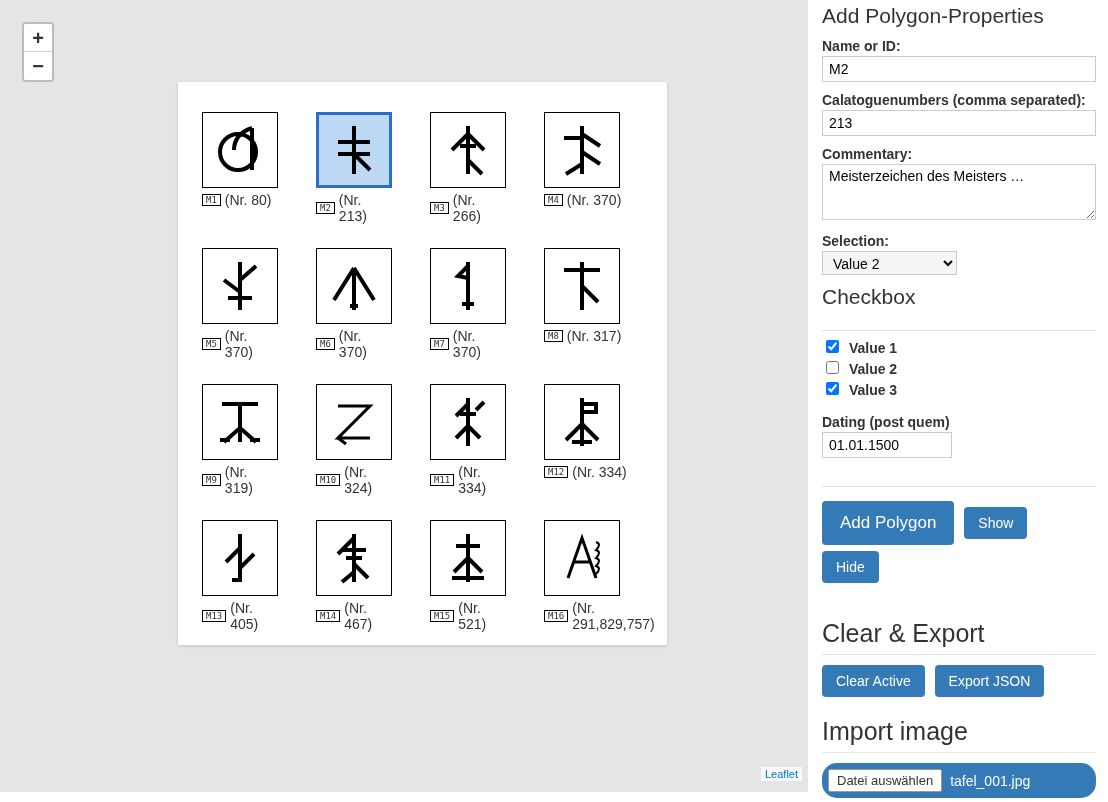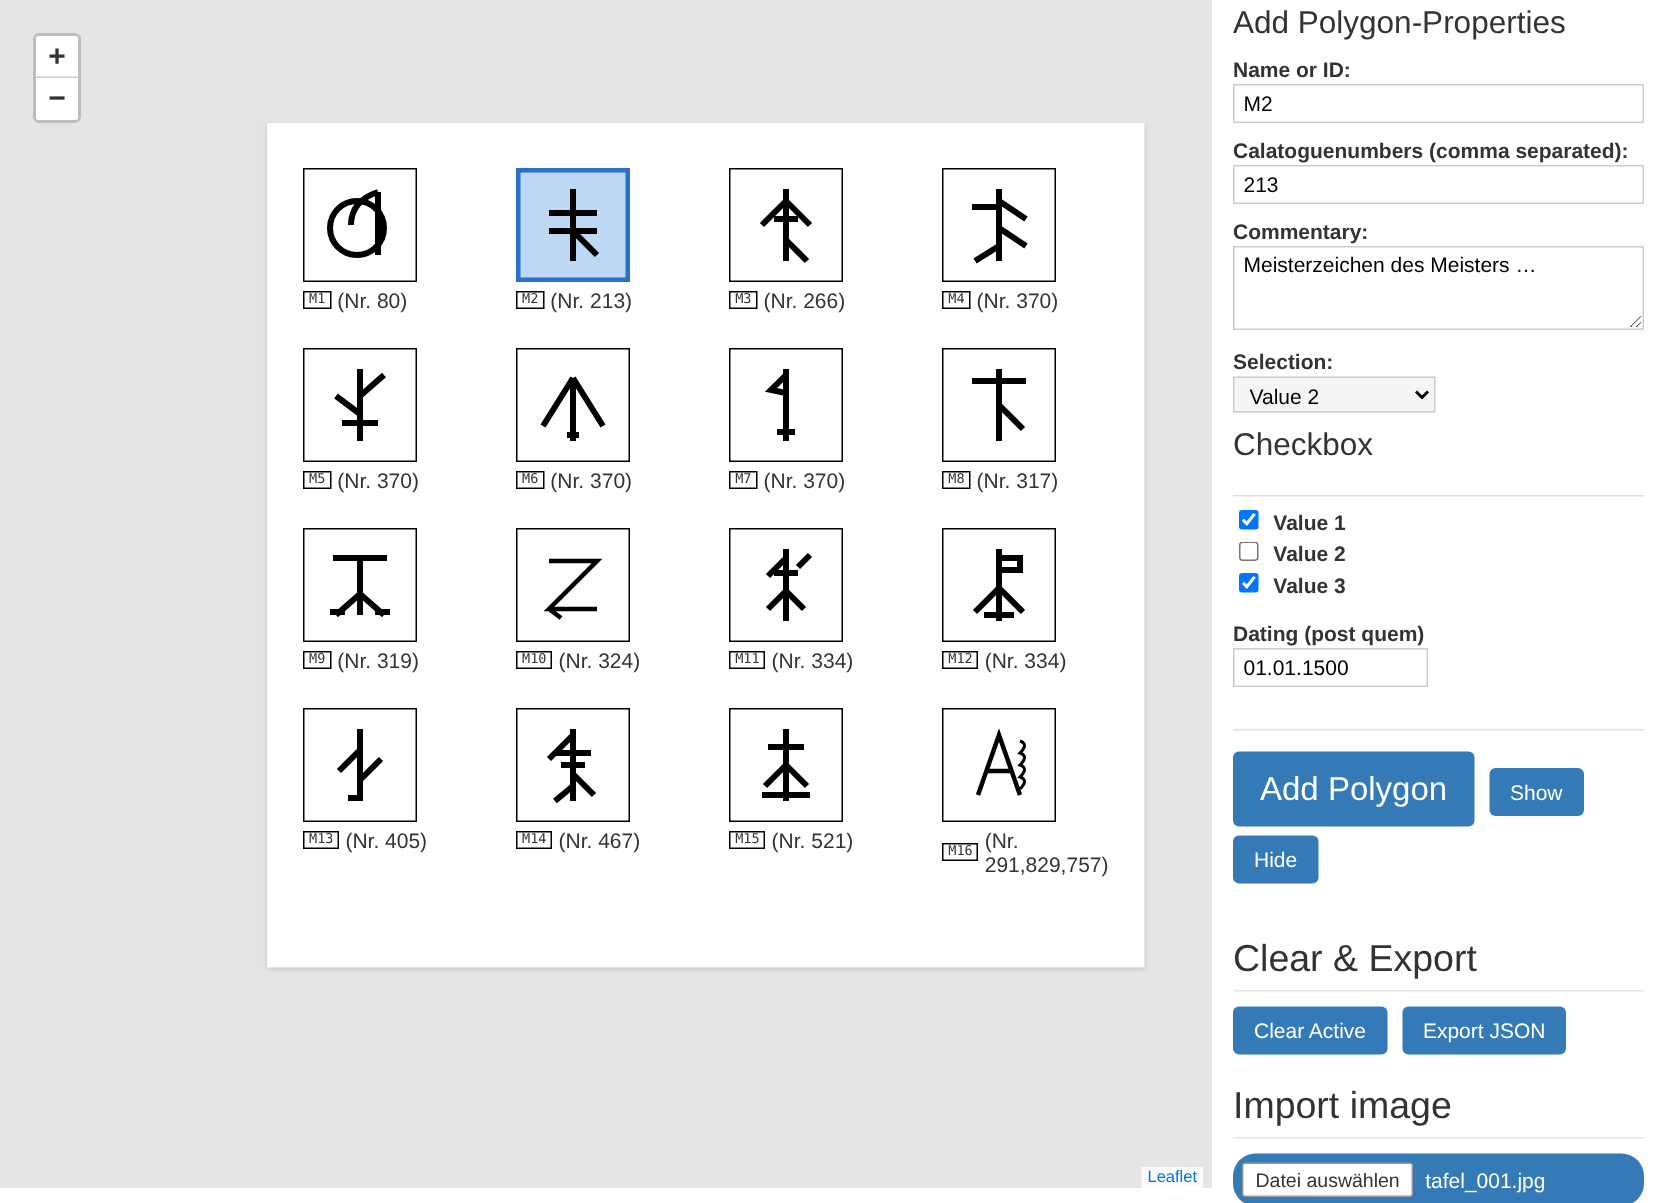--- a/index.html
+++ b/index.html
@@ -2,22 +2,22 @@
 <html><head>
 <meta charset="utf-8">
 <style>
   html,body{margin:0;padding:0;font-family:-apple-system,BlinkMacSystemFont,"Helvetica Neue",Arial,sans-serif;font-size:14px;color:#333;background:#fff}
   *{box-sizing:border-box}
   .wrap{display:flex;width:1108px;height:802px}
   .map-pane{flex:1;background:#e5e5e5;position:relative;margin:0 10px 10px 0}
   .zoom{position:absolute;left:22px;top:22px;background:#fff;border:2px solid #bdbdbd;border-radius:4px;width:32px;overflow:hidden;z-index:5}
   .zoom button{display:block;width:28px;height:28px;border:none;background:#fff;font-size:20px;font-weight:bold;line-height:24px;cursor:pointer;color:#333;padding:0}
   .zoom button:first-child{border-bottom:1px solid #ccc}
-  .leaflet-attr{position:absolute;right:6px;bottom:0;font-size:11px;color:#0074d9;background:rgba(255,255,255,.8);padding:1px 4px}
-  .sheet{position:absolute;left:178px;top:82px;width:585px;height:563px;background:#fff;box-shadow:0 1px 3px rgba(0,0,0,.15)}
+  .leaflet-attr{position:absolute;right:6px;bottom:11px;font-size:11px;color:#0074d9;background:rgba(255,255,255,.8);padding:1px 4px}
+  .sheet{position:absolute;left:178px;top:82px;width:489px;height:563px;background:#fff;box-shadow:0 1px 3px rgba(0,0,0,.15)}
   .grid{padding:30px 24px 20px 24px;display:grid;grid-template-columns:repeat(4,1fr);column-gap:38px;row-gap:24px}
   .cell{}
   .box{border:1px solid #000;width:76px;height:76px;position:relative;display:flex;align-items:center;justify-content:center;background:#fff}
   .box svg{width:60px;height:60px}
   .box.sel{background:#bcd8f5;border:3px solid #2a6fc9}
   .cap{margin-top:4px;font-size:10px;display:flex;align-items:center;gap:4px}
   .cap .mid{border:1px solid #000;padding:0 3px;font-size:9px;font-family:monospace}
   .cap .nr{font-size:14px}
   
   .side{width:290px;padding:4px 12px 10px 4px;overflow-y:auto}
@@ -26,21 +26,21 @@
   .side input[type=text],.side textarea,.side select{width:100%;border:1px solid #ccc;padding:3px 6px;font-size:14px;font-family:inherit;border-radius:0}
   .side input[type=text]{height:26px}
   .side textarea{height:56px;resize:both}
   .side select{height:24px;width:135px;background:#f5f5f5}
   .fg{margin-bottom:10px}
   .cbx-head{font-size:21px;font-weight:500;margin:10px 0 6px;border-bottom:1px solid #ddd;padding-bottom:21px}
   .cbx-row{margin:2px 0;font-size:14px}
   .cbx-row input{margin-right:6px}
   .hr{border:0;border-top:1px solid #e0e0e0;margin:28px 0 14px}
   .btn{display:inline-block;background:#337ab7;color:#fff;border:none;border-radius:4px;padding:8px 14px;font-size:14px;cursor:pointer;margin-right:6px;margin-bottom:6px}
-  .btn.lg{font-size:22px;padding:12px 18px}
+  .btn.lg{font-size:17px;padding:12px 18px}
   .sect-h{font-size:25px;font-weight:500;margin:14px 0 10px;border-bottom:1px solid #e5e5e5;padding-bottom:6px}
   .file-row{background:#337ab7;border-radius:15px;padding:6px;display:flex;align-items:center;gap:8px;color:#fff;font-size:14px;margin-bottom:10px}
   .file-btn{background:#fff;color:#333;border:1px solid #999;padding:3px 8px;font-size:13px;border-radius:2px}
   .date-in{width:130px!important}
 </style>
 </head>
 <body>
 
 <div class="wrap">
   <div class="map-pane">

